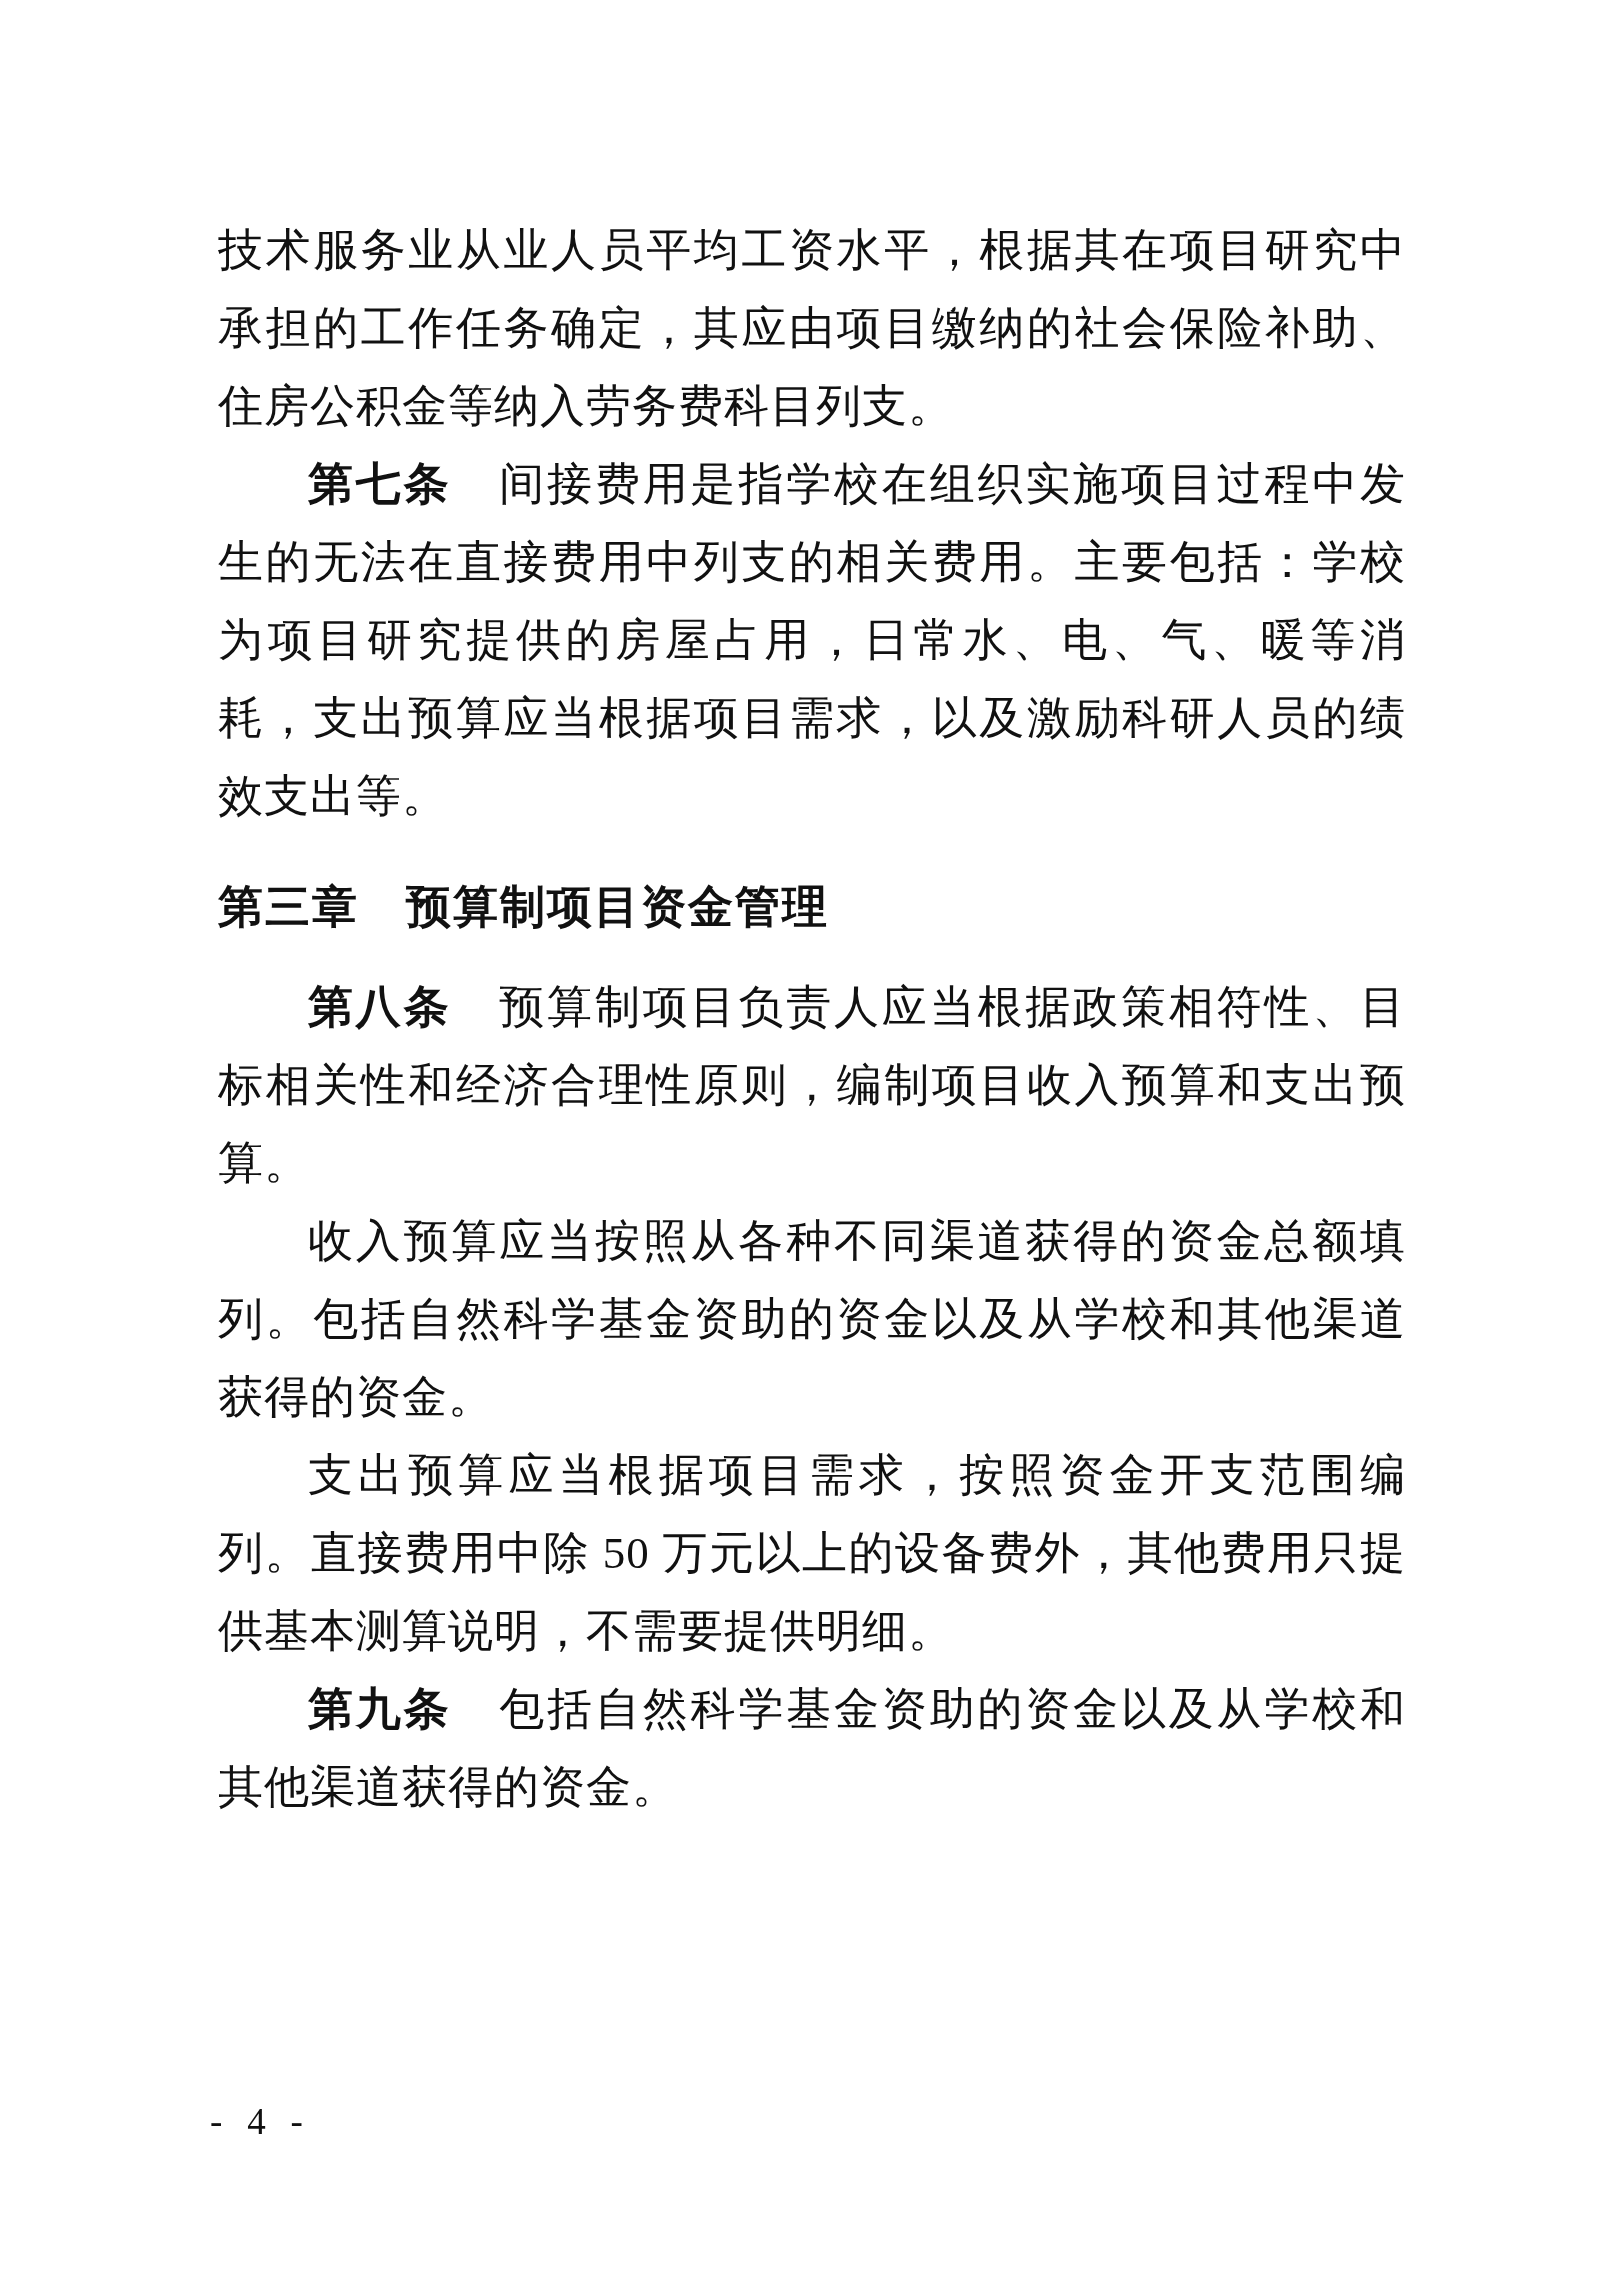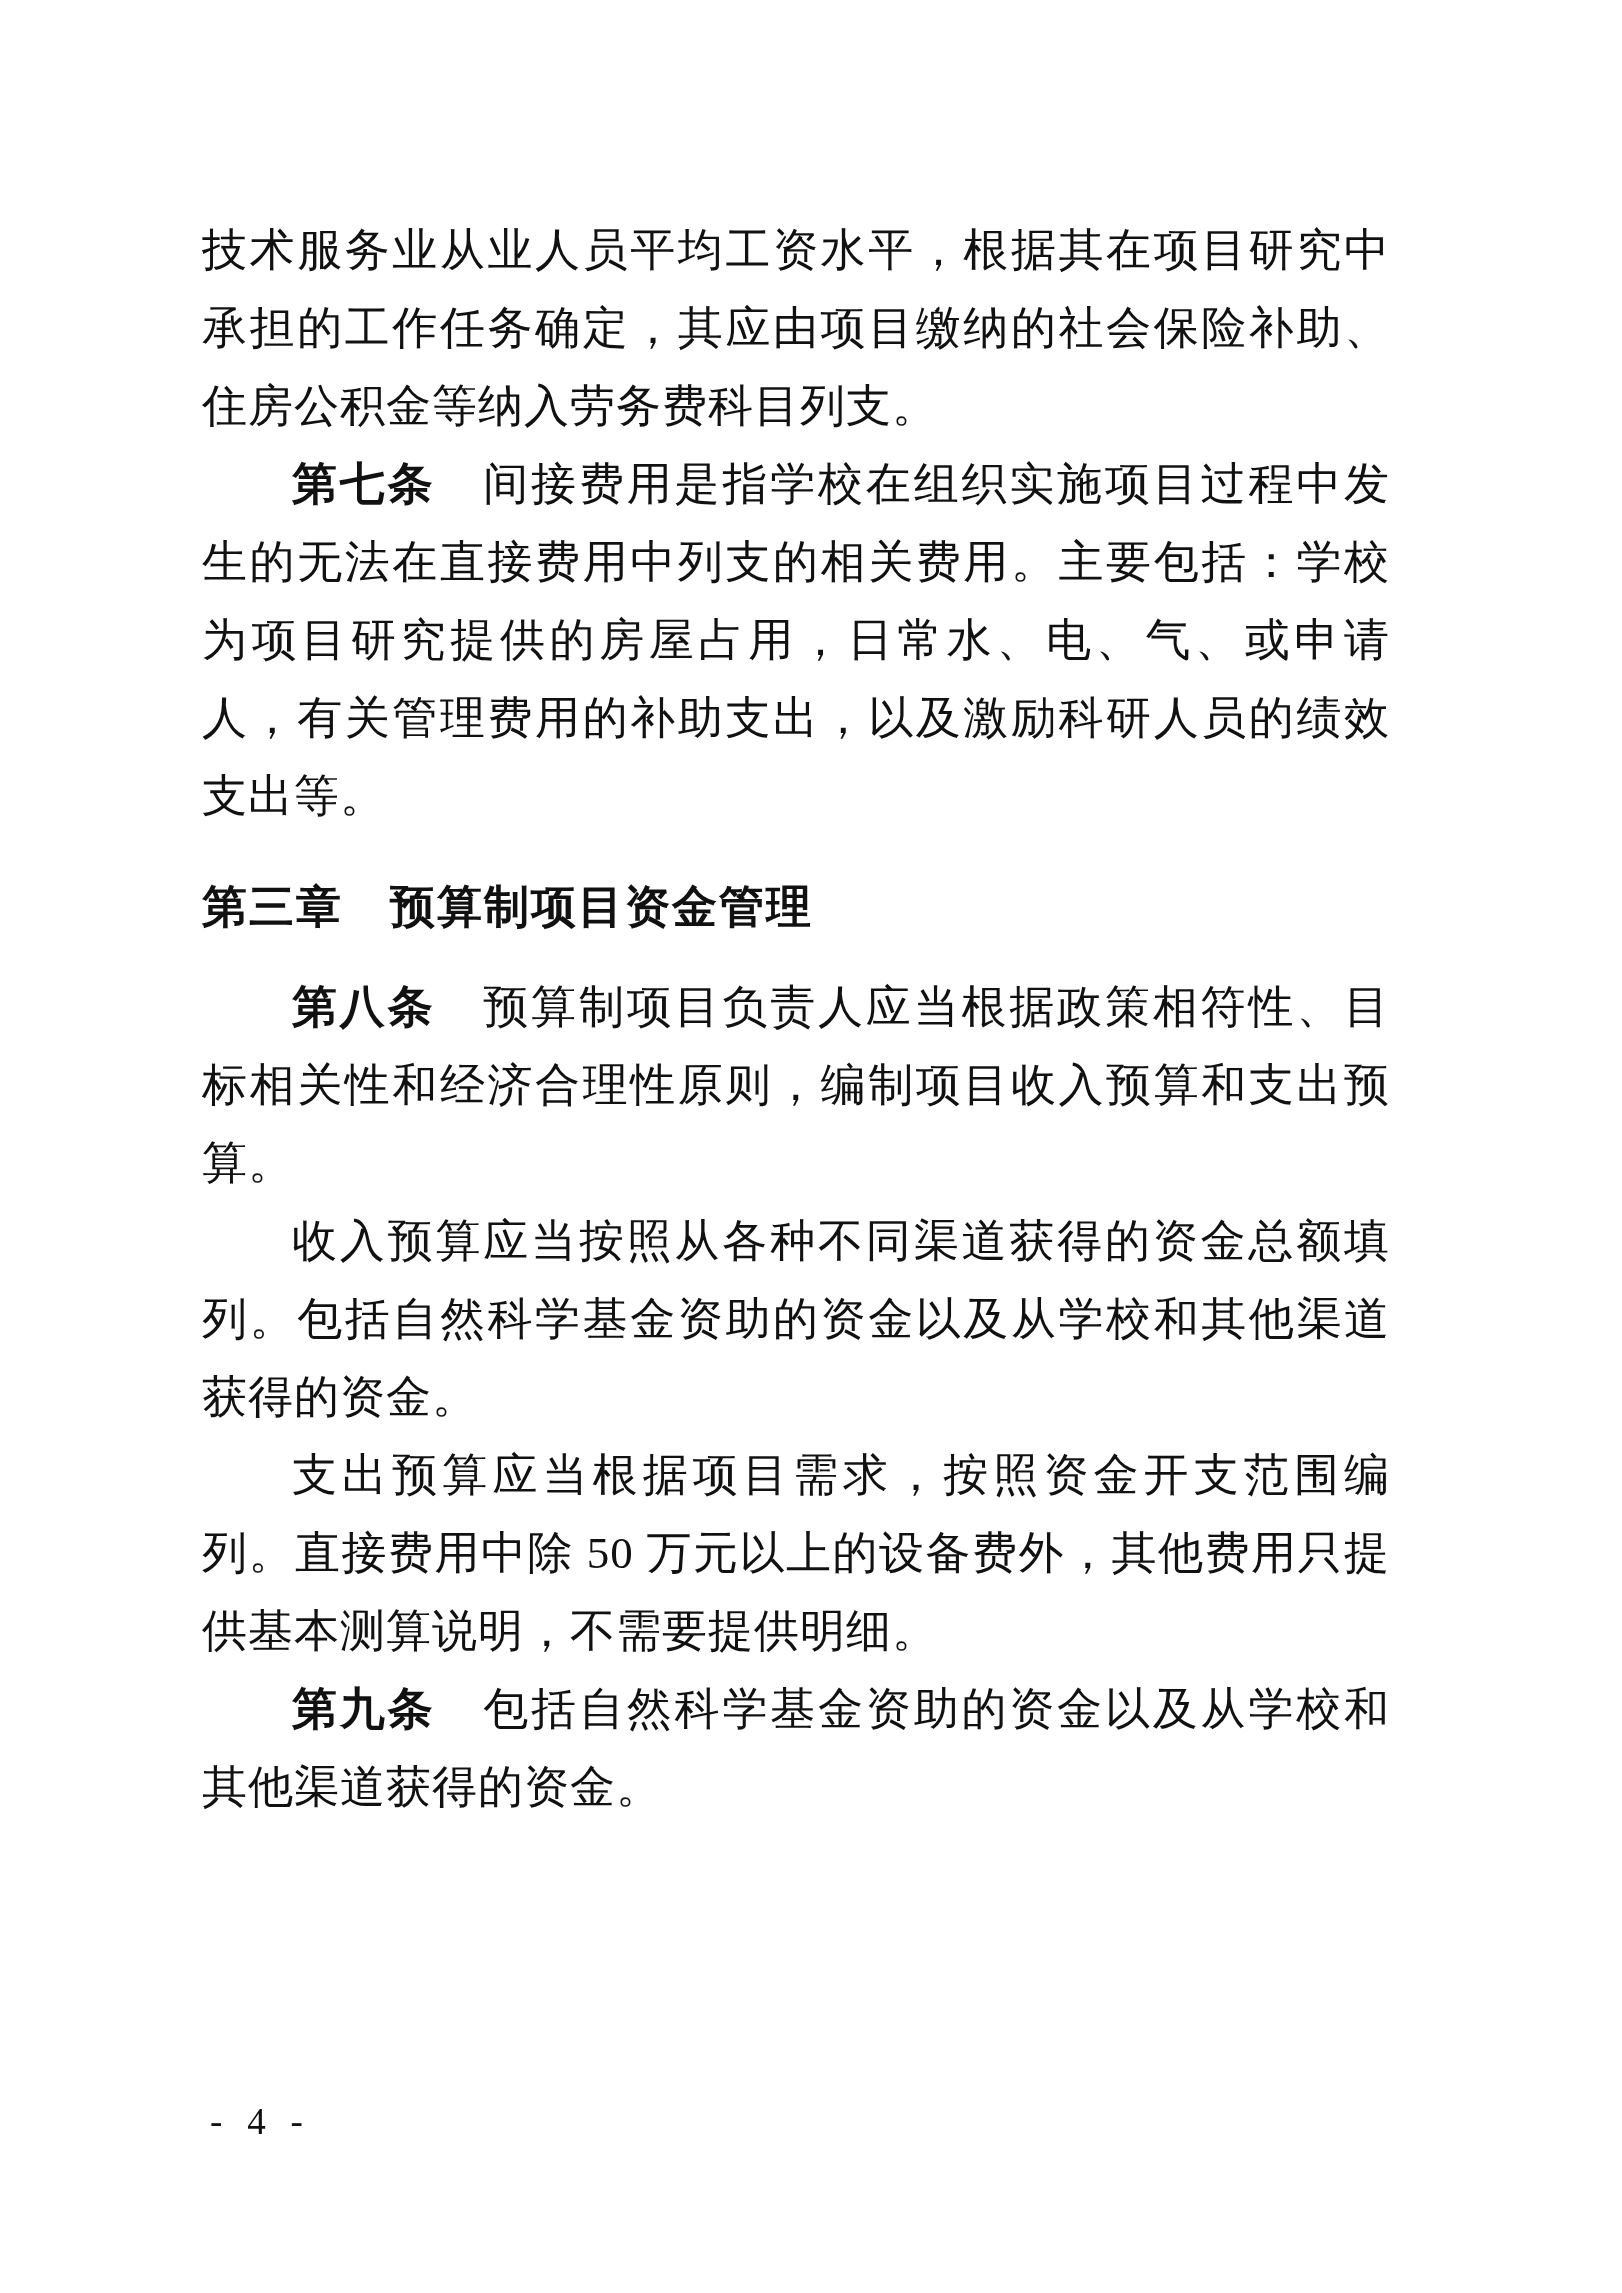--- a/index.html
+++ b/index.html
@@ -8,21 +8,21 @@
     width: 1622px;
     height: 2294px;
     margin: 0 auto;
     background: #ffffff;
     color: #111111;
     font-family: "Liberation Serif", "DejaVu Serif", serif;
     overflow: hidden;
   }
   .content {
     position: absolute;
-    left: 202px;
+    left: 218px;
     top: 211px;
     width: 1188px;
     font-size: 45px;
     line-height: 78px;
     letter-spacing: 1px;
   }
   .para {
     margin: 0;
     text-align: justify;
     text-justify: inter-character;
@@ -50,21 +50,21 @@
     color: #111111;
     font-family: "Liberation Serif", "DejaVu Serif", serif;
   }
 </style>
 </head>
 <body>
 
 <div class="page">
   <div class="content" id="content">
       <div class="para"><span>技术服务业从业人员平均工资水平，根据其在项目研究中承担的工作任务确定，其应由项目缴纳的社会保险补助、住房公积金等纳入劳务费科目列支。</span></div>
-      <div class="para indent"><span class="bold-run">第七条</span><span>　间接费用是指学校在组织实施项目过程中发生的无法在直接费用中列支的相关费用。主要包括：学校为项目研究提供的房屋占用，日常水、电、气、或申请人，有关管理费用的补助支出，以及激励科研人员的绩效支出等。</span></div>
+      <div class="para indent"><span class="bold-run">第七条</span><span>　间接费用是指学校在组织实施项目过程中发生的无法在直接费用中列支的相关费用。主要包括：学校为项目研究提供的房屋占用，日常水、电、气、暖等消耗，支出预算应当根据项目需求，以及激励科研人员的绩效支出等。</span></div>
       <div class="heading"><span class="bold-run">第三章　预算制项目资金管理</span></div>
       <div class="para indent"><span class="bold-run">第八条</span><span>　预算制项目负责人应当根据政策相符性、目标相关性和经济合理性原则，编制项目收入预算和支出预算。</span></div>
       <div class="para indent"><span>收入预算应当按照从各种不同渠道获得的资金总额填列。包括自然科学基金资助的资金以及从学校和其他渠道获得的资金。</span></div>
       <div class="para indent"><span>支出预算应当根据项目需求，按照资金开支范围编列。直接费用中除 50 万元以上的设备费外，其他费用只提供基本测算说明，不需要提供明细。</span></div>
       <div class="para indent"><span class="bold-run">第九条</span><span>　包括自然科学基金资助的资金以及从学校和其他渠道获得的资金。</span></div>
     </div>
   <div class="footer">- 4 -</div>
 </div>
 
 

